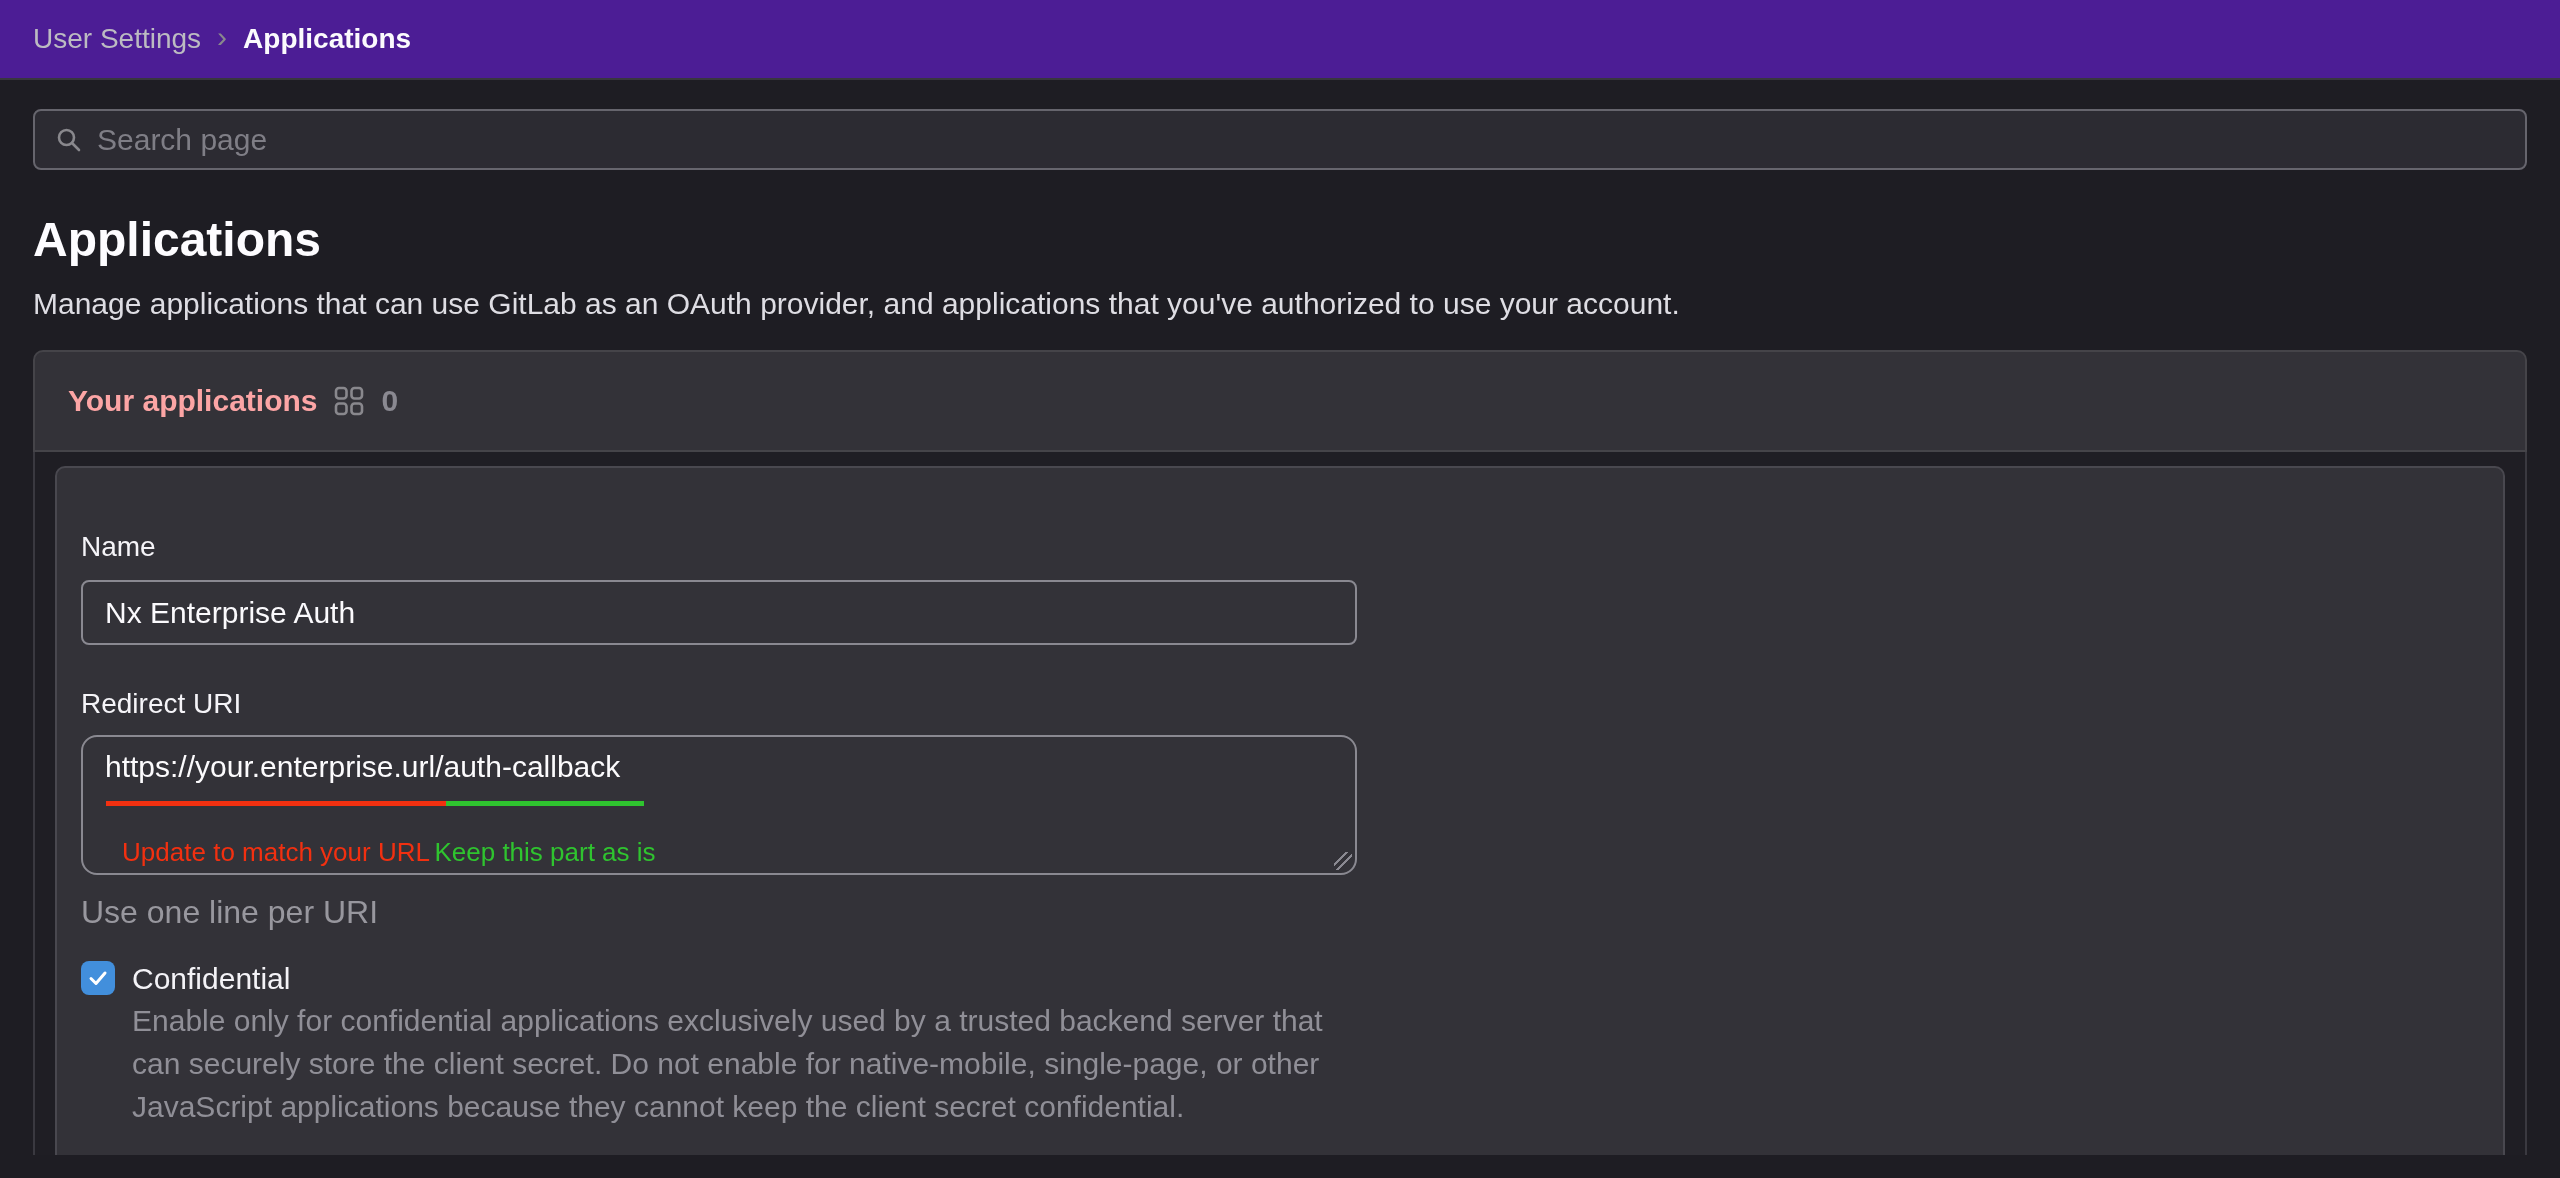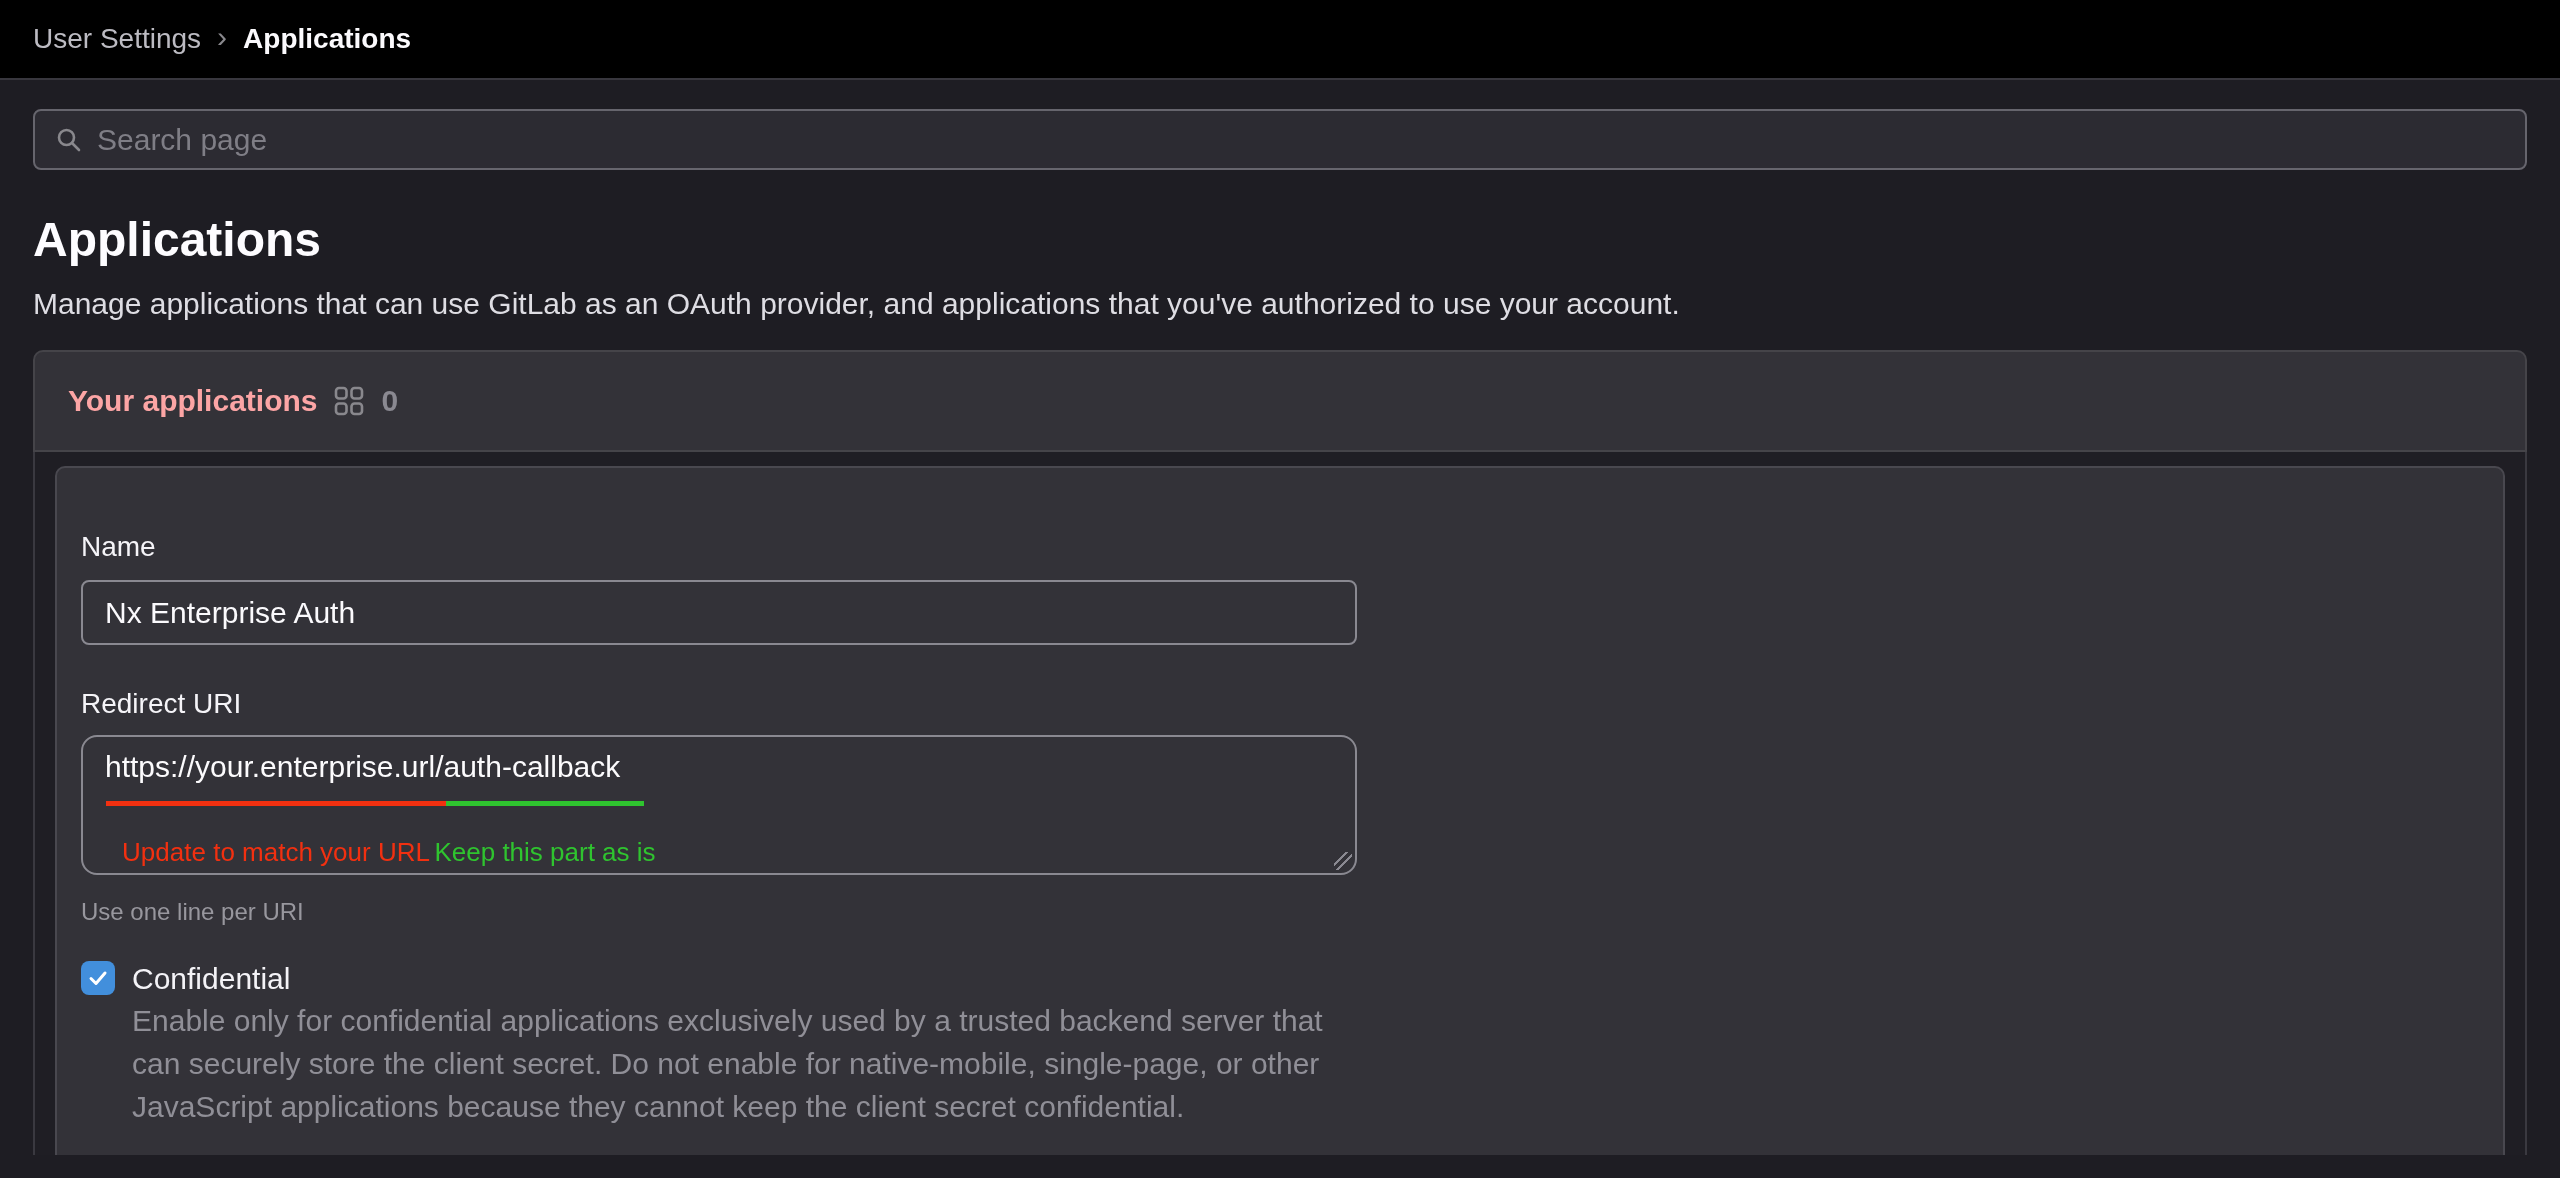--- a/index.html
+++ b/index.html
@@ -6,21 +6,21 @@
   html, body { width: 2560px; height: 1178px; overflow: hidden; }
   body {
     background: #1e1d23;
     font-family: "Liberation Sans", sans-serif;
     color: #ececef;
   }
 
   
   .topbar {
     height: 80px;
-    background: #000000;
+    background: #4c1d95;
     border-bottom: 2px solid #38373e;
     display: flex;
     align-items: center;
     padding: 0 33px;
   }
   .breadcrumb { display: flex; align-items: center; gap: 16px; font-size: 28px; }
   .crumb-link { color: #bcbbc2; cursor: pointer; }
   .crumb-sep { color: #89888d; font-size: 30px; line-height: 1; padding-bottom: 4px; }
   .crumb-current { color: #fbfafd; font-weight: bold; }
 
@@ -156,21 +156,21 @@
     right: 3px;
     bottom: 3px;
     width: 18px;
     height: 18px;
     background:
       linear-gradient(135deg, transparent 0 8px, #8a8991 8px 10px, transparent 10px 14px, #8a8991 14px 16px, transparent 16px);
   }
 
   .uri-help {
     margin-top: 20px;
-    font-size: 24px;
+    font-size: 32px;
     color: #98979e;
     line-height: 34px;
   }
 
   
   .check-row {
     margin-top: 32px;
     display: flex;
     align-items: flex-start;
     gap: 17px;

